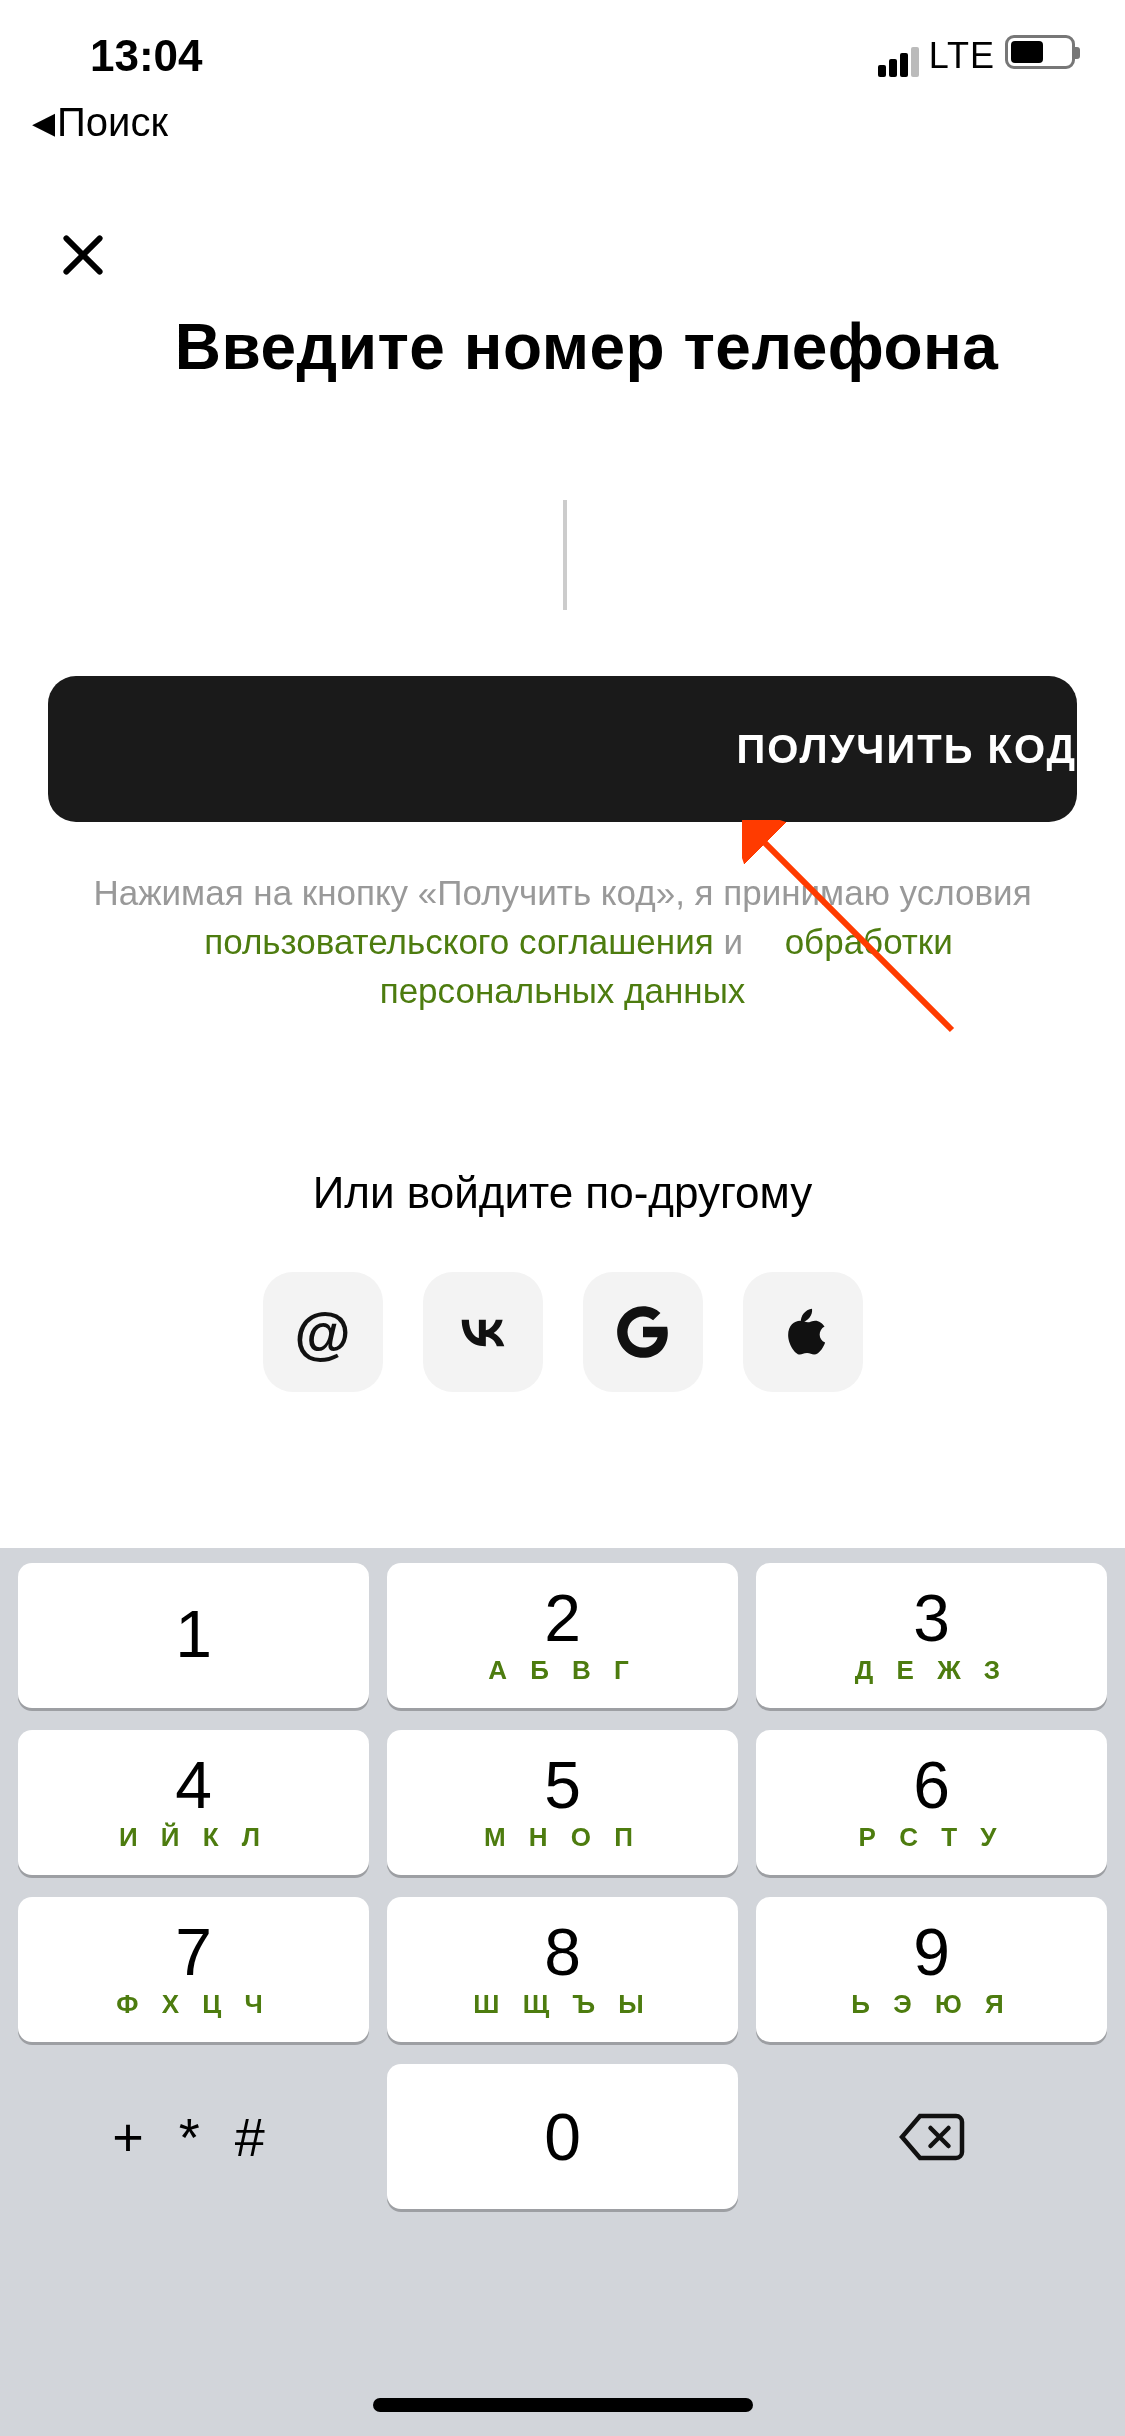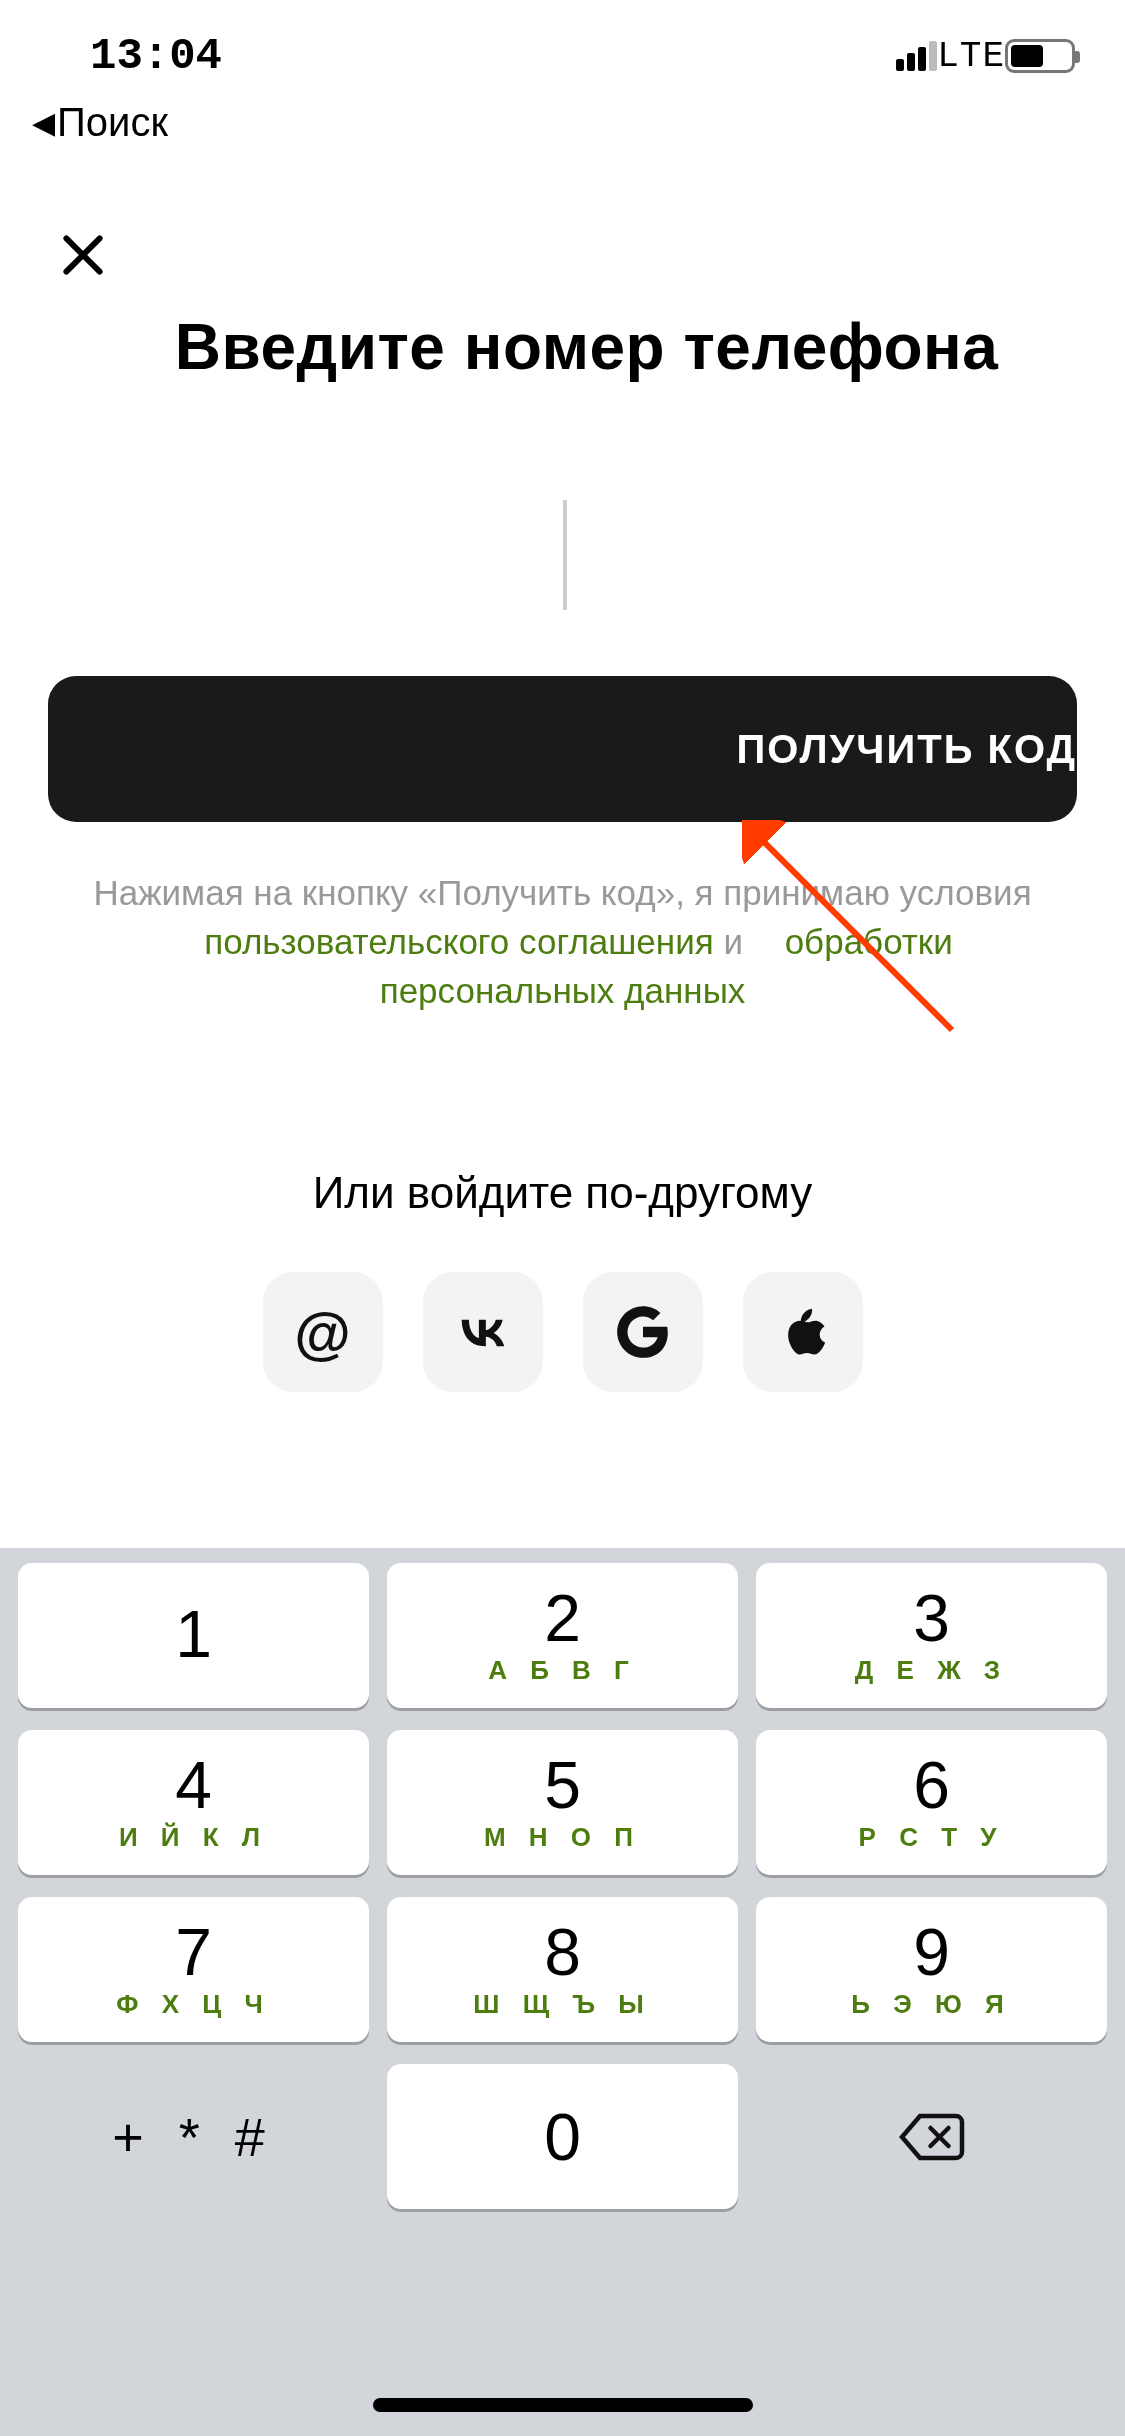--- a/index.html
+++ b/index.html
@@ -1,19 +1,19 @@
 <!DOCTYPE html>
 <html><head>
 <meta charset="utf-8">
 <style>
   * { box-sizing: border-box; margin: 0; padding: 0; }
   html, body { width: 1125px; height: 2436px; font-family: -apple-system, "Helvetica Neue", Arial, sans-serif; background: #fff; overflow: hidden; }
-  .status-bar { position: absolute; top: 0; left: 0; right: 0; height: 100px; display: flex; align-items: center; justify-content: space-between; padding: 0 50px; font-family: Liberation Mono, monospace; }
+  .status-bar { position: absolute; top: 0; left: 0; right: 0; height: 100px; display: flex; align-items: center; justify-content: space-between; padding: 0 50px; }
   .status-time { font-size: 44px; font-weight: 600; padding-left: 40px; padding-top: 12px; }
-  .status-right { display: flex; align-items: center; gap: 0; padding-top: 12px; }
+  .status-right { display: flex; gap: 10px; padding-top: 12px; }
   .signal { display: flex; align-items: flex-end; gap: 3px; }
   .signal span { width: 8px; background: #000; border-radius: 2px; }
   .signal span:nth-child(1){height:12px;} .signal span:nth-child(2){height:18px;} .signal span:nth-child(3){height:24px;} .signal span:nth-child(4){height:30px; background:#bbb;}
   .lte { font-size: 36px; font-weight: 400; letter-spacing: 1px; }
   .battery { width: 70px; height: 34px; border: 3px solid #777; border-radius: 9px; position: relative; }
   .battery::after { content:""; position:absolute; right:-8px; top:9px; width:5px; height:12px; background:#777; border-radius:0 3px 3px 0;}
   .battery .fill { position:absolute; left:3px; top:3px; bottom:3px; width: 50%; background:#000; border-radius:4px;}
   .back-search { position:absolute; top:100px; left:32px; font-size:40px; display:flex; align-items:center; gap:2px; }
   .back-search .tri { font-size: 30px; }
   .close-btn { position:absolute; top:220px; left:48px; width:70px; height:70px; display:flex; align-items:center; justify-content:center; }

